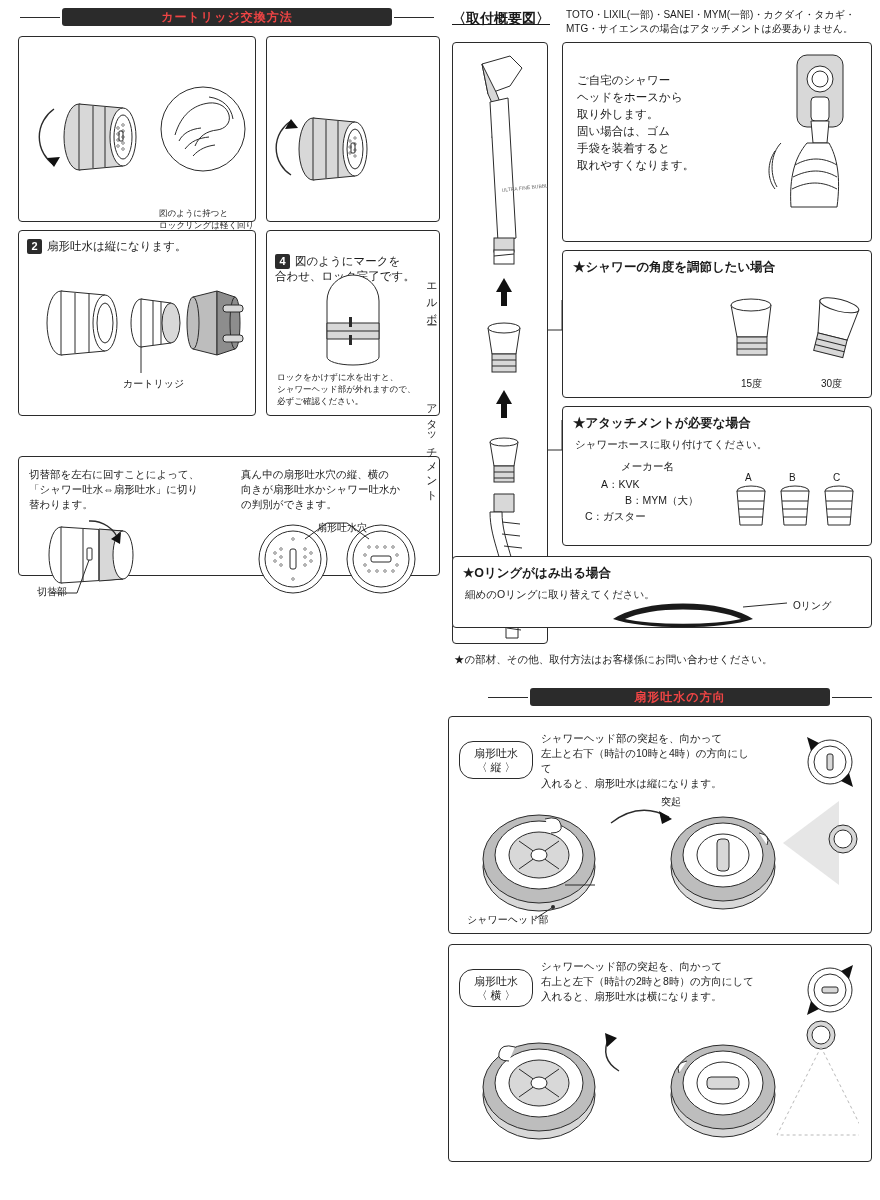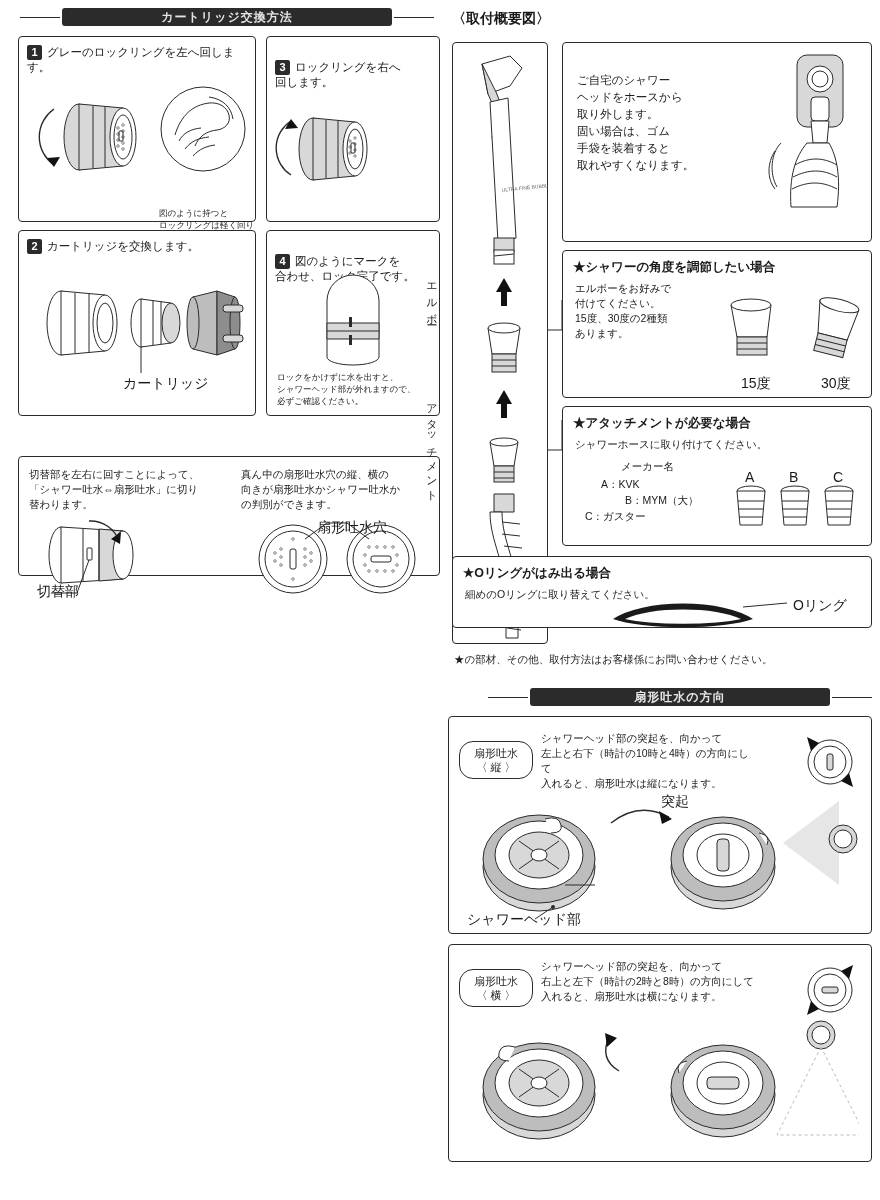--- a/index.html
+++ b/index.html
@@ -9,38 +9,38 @@
     font-family:"Liberation Sans", sans-serif;
     color:#1a1a1a;
     position:relative;
     overflow:hidden;
   }
   .page{position:relative;width:880px;height:1200px;}
 
   
   .panel{position:absolute;border:1px solid #2b2b2b;border-radius:4px;background:#fff;box-sizing:border-box;}
   .bar{
-    position:absolute;background:#2b2b2b;color:#e5e5e5;border-radius:3px;
+    position:absolute;background:#2b2b2b;color:#ef4444;border-radius:3px;
     font-size:12px;font-weight:bold;letter-spacing:1px;
     display:flex;align-items:center;justify-content:center;
   }
   .bar::before,.bar::after{content:"";position:absolute;top:50%;width:40px;height:1px;background:#2b2b2b;}
   .bar::before{left:-42px;}
   .bar::after{right:-42px;}
 
   .stepbox{position:absolute;border:1px solid #2b2b2b;border-radius:4px;box-sizing:border-box;background:#fff;}
   .stepnum{
     display:inline-flex;align-items:center;justify-content:center;
     width:15px;height:15px;background:#2b2b2b;color:#fff;font-size:11px;font-weight:bold;
     vertical-align:middle;margin-right:5px;border-radius:2px;
   }
   .steptitle{position:absolute;font-size:11.5px;line-height:15px;top:8px;left:8px;width:calc(100% - 16px);}
   .steptitle .t{display:inline;vertical-align:middle;}
 
-  .cap{position:absolute;font-size:14px;line-height:13px;color:#1a1a1a;}
+  .cap{position:absolute;font-size:10px;line-height:13px;color:#1a1a1a;}
   .cap.sm{font-size:8.5px;line-height:12px;}
 
   
   svg{display:block;}
   .ln{fill:none;stroke:#2b2b2b;stroke-width:1;}
   .ln2{fill:none;stroke:#2b2b2b;stroke-width:1.4;}
   .lnT{fill:none;stroke:#555;stroke-width:.7;}
   .fillW{fill:#fff;stroke:#2b2b2b;stroke-width:1;}
   .fillG{fill:#d8d8d8;stroke:#2b2b2b;stroke-width:1;}
   .fillG2{fill:#bdbdbd;stroke:#2b2b2b;stroke-width:1;}
@@ -63,23 +63,20 @@
 </head>
 <body>
 
 <div class="page">
 
   <div class="bar" style="left:62px;top:8px;width:330px;height:18px;">
     <span>カートリッジ交換方法</span>
   </div>
 
   <div class="stepbox" style="left:18px;top:36px;width:238px;height:186px;">
-    <div class="steptitle">
-      <span class="stepnum">1</span><span class="t">グレーのロックリングを左へ回します。</span>
-    </div>
     <svg width="236" height="160" viewBox="0 0 236 160" style="position:absolute;top:26px;left:0;">
 
       <g>
         <ellipse cx="60" cy="74" rx="15" ry="33" class="fillG"></ellipse>
         <path class="fillG" d="M60 41 L104 45 L104 103 L60 107 Z"></path>
         <ellipse cx="104" cy="74" rx="13" ry="29" class="fillW"></ellipse>
         <ellipse cx="104" cy="74" rx="9" ry="22" class="ln"></ellipse>
         <path class="ln" d="M74 43 L74 105"></path>
         <path class="ln" d="M86 44 L86 104"></path>
         <g class="lnT">
@@ -106,24 +103,20 @@
         <path class="ln" d="M18 66 c6 -8 14 -11 24 -12"></path>
         <path class="ln" d="M26 73 c6 -7 14 -10 22 -11"></path>
         <path class="ln" d="M42 14 c14 2 22 10 24 22"></path>
       </g>
     </svg>
     <div class="cap sm" style="left:140px;top:150px;width:96px;white-space:pre-line;margin-top:20px;">図のように持つと
 ロックリングは軽く回ります。</div>
   </div>
 
   <div class="stepbox" style="left:266px;top:36px;width:174px;height:186px;">
-    <div class="steptitle" style="white-space:pre-line;">
-      <span class="stepnum">3</span><span class="t">ロックリングを右へ
-回します。</span>
-    </div>
     <svg width="172" height="130" viewBox="0 0 172 130" style="position:absolute;top:46px;left:0;">
       <ellipse cx="46" cy="66" rx="14" ry="31" class="fillG"></ellipse>
       <path class="fillG" d="M46 35 L88 39 L88 93 L46 97 Z"></path>
       <ellipse cx="88" cy="66" rx="12" ry="27" class="fillW"></ellipse>
       <ellipse cx="88" cy="66" rx="8" ry="20" class="ln"></ellipse>
       <path class="ln" d="M59 37 L59 95"></path>
       <path class="ln" d="M71 38 L71 94"></path>
       <g class="lnT">
         <circle cx="88" cy="55" r="1.2"></circle>
           <circle cx="88" cy="61" r="1.2"></circle>
@@ -134,21 +127,21 @@
         <circle cx="83" cy="70" r="1.2"></circle>
       </g>
       <rect x="84" y="60" width="4" height="10" rx="1" class="ln"></rect>
       <path class="ln2" d="M24 92 A32 32 0 0 1 24 38"></path>
       <polygon class="arrowK" points="24,36 18,46 31,45"></polygon>
     </svg>
   </div>
 
   <div class="stepbox" style="left:18px;top:230px;width:238px;height:186px;">
     <div class="steptitle">
-      <span class="stepnum">2</span><span class="t">カートリッジを交換します。</span>
+      <span class="stepnum">2</span><span class="t">扇形吐水は縦になります。</span>
     </div>
     <svg width="236" height="130" viewBox="0 0 236 130" style="position:absolute;top:30px;left:0;">
 
       <ellipse cx="42" cy="62" rx="14" ry="32" class="fillW"></ellipse>
       <path class="fillW" d="M42 30 L86 34 L86 90 L42 94 Z"></path>
       <ellipse cx="86" cy="62" rx="12" ry="28" class="fillW"></ellipse>
       <ellipse cx="86" cy="62" rx="8" ry="20" class="ln"></ellipse>
       <path class="ln" d="M56 32 L56 92"></path>
       <path class="ln" d="M70 33 L70 91"></path>
 
@@ -249,21 +242,23 @@
         <circle cx="124" cy="52" r="1.3"></circle>
           <circle cx="156" cy="52" r="1.3"></circle>
       </g>
       <path class="ln" d="M64 26 L86 10"></path>
       <path class="ln" d="M128 26 L106 10"></path>
       <path class="ln" d="M86 10 L106 10"></path>
     </svg>
     <div class="cap" style="left:298px;top:64px;">扇形吐水穴</div>
   </div>
 
-  <div class="hdr" style="left:452px;top:10px;font-size:14px;font-weight:bold;">〈取付概要図〉</div>
+  <div class="hdr" style="left:452px;top:10px;font-size:14px;font-weight:bold;text-decoration:underline;">〈取付概要図〉</div>
+  <div class="txt sm" style="left:566px;top:8px;width:306px;white-space:pre-line;font-size:10px;line-height:14px;">TOTO・LIXIL(一部)・SANEI・MYM(一部)・カクダイ・タカギ・
+MTG・サイエンスの場合はアタッチメントは必要ありません。</div>
 
   <div class="panel" style="left:452px;top:42px;width:96px;height:602px;"></div>
 
   <svg width="96" height="602" viewBox="0 0 96 602" style="position:absolute;left:452px;top:42px;">
 
     <g>
       <path class="fillW" d="M30 22 L58 14 L70 26 L58 44 L36 52 Z"></path>
       <path class="fillG" d="M30 22 L36 52 L44 70 L40 96 L46 96 L52 70 L44 50 Z"></path>
       <path class="fillW" d="M38 60 L56 56 L64 196 L46 200 Z"></path>
       <rect x="42" y="196" width="20" height="14" class="fillG"></rect>
@@ -333,24 +328,20 @@
         <path d="M48 130 c16 -8 30 -8 44 0"></path>
         <path d="M47 142 c16 -8 30 -8 45 0"></path>
       </g>
       <path class="ln" d="M36 96 c-10 10 -12 30 -4 44"></path>
       <path class="ln" d="M30 104 c-8 12 -8 28 0 38"></path>
     </svg>
   </div>
 
   <div class="panel" style="left:562px;top:250px;width:310px;height:148px;">
     <div class="txt star" style="left:10px;top:8px;">★シャワーの角度を調節したい場合</div>
-    <div class="txt sm" style="left:12px;top:30px;width:130px;white-space:pre-line;">エルボーをお好みで
-付けてください。
-15度、30度の2種類
-あります。</div>
     <svg width="160" height="80" viewBox="0 0 160 80" style="position:absolute;left:150px;top:36px;">
       <g transform="translate(0,4)">
         <path class="fillW" d="M18 14 L58 14 L54 46 L24 46 Z"></path>
         <rect x="24" y="46" width="30" height="18" class="fillG"></rect>
         <path class="ln" d="M24 52 L54 52"></path>
           <path class="ln" d="M24 58 L54 58"></path>
         <ellipse cx="38" cy="14" rx="20" ry="6" class="fillW"></ellipse>
       </g>
       <g transform="translate(82,4) rotate(14 40 40)">
         <path class="fillW" d="M18 14 L58 14 L54 46 L24 46 Z"></path>

